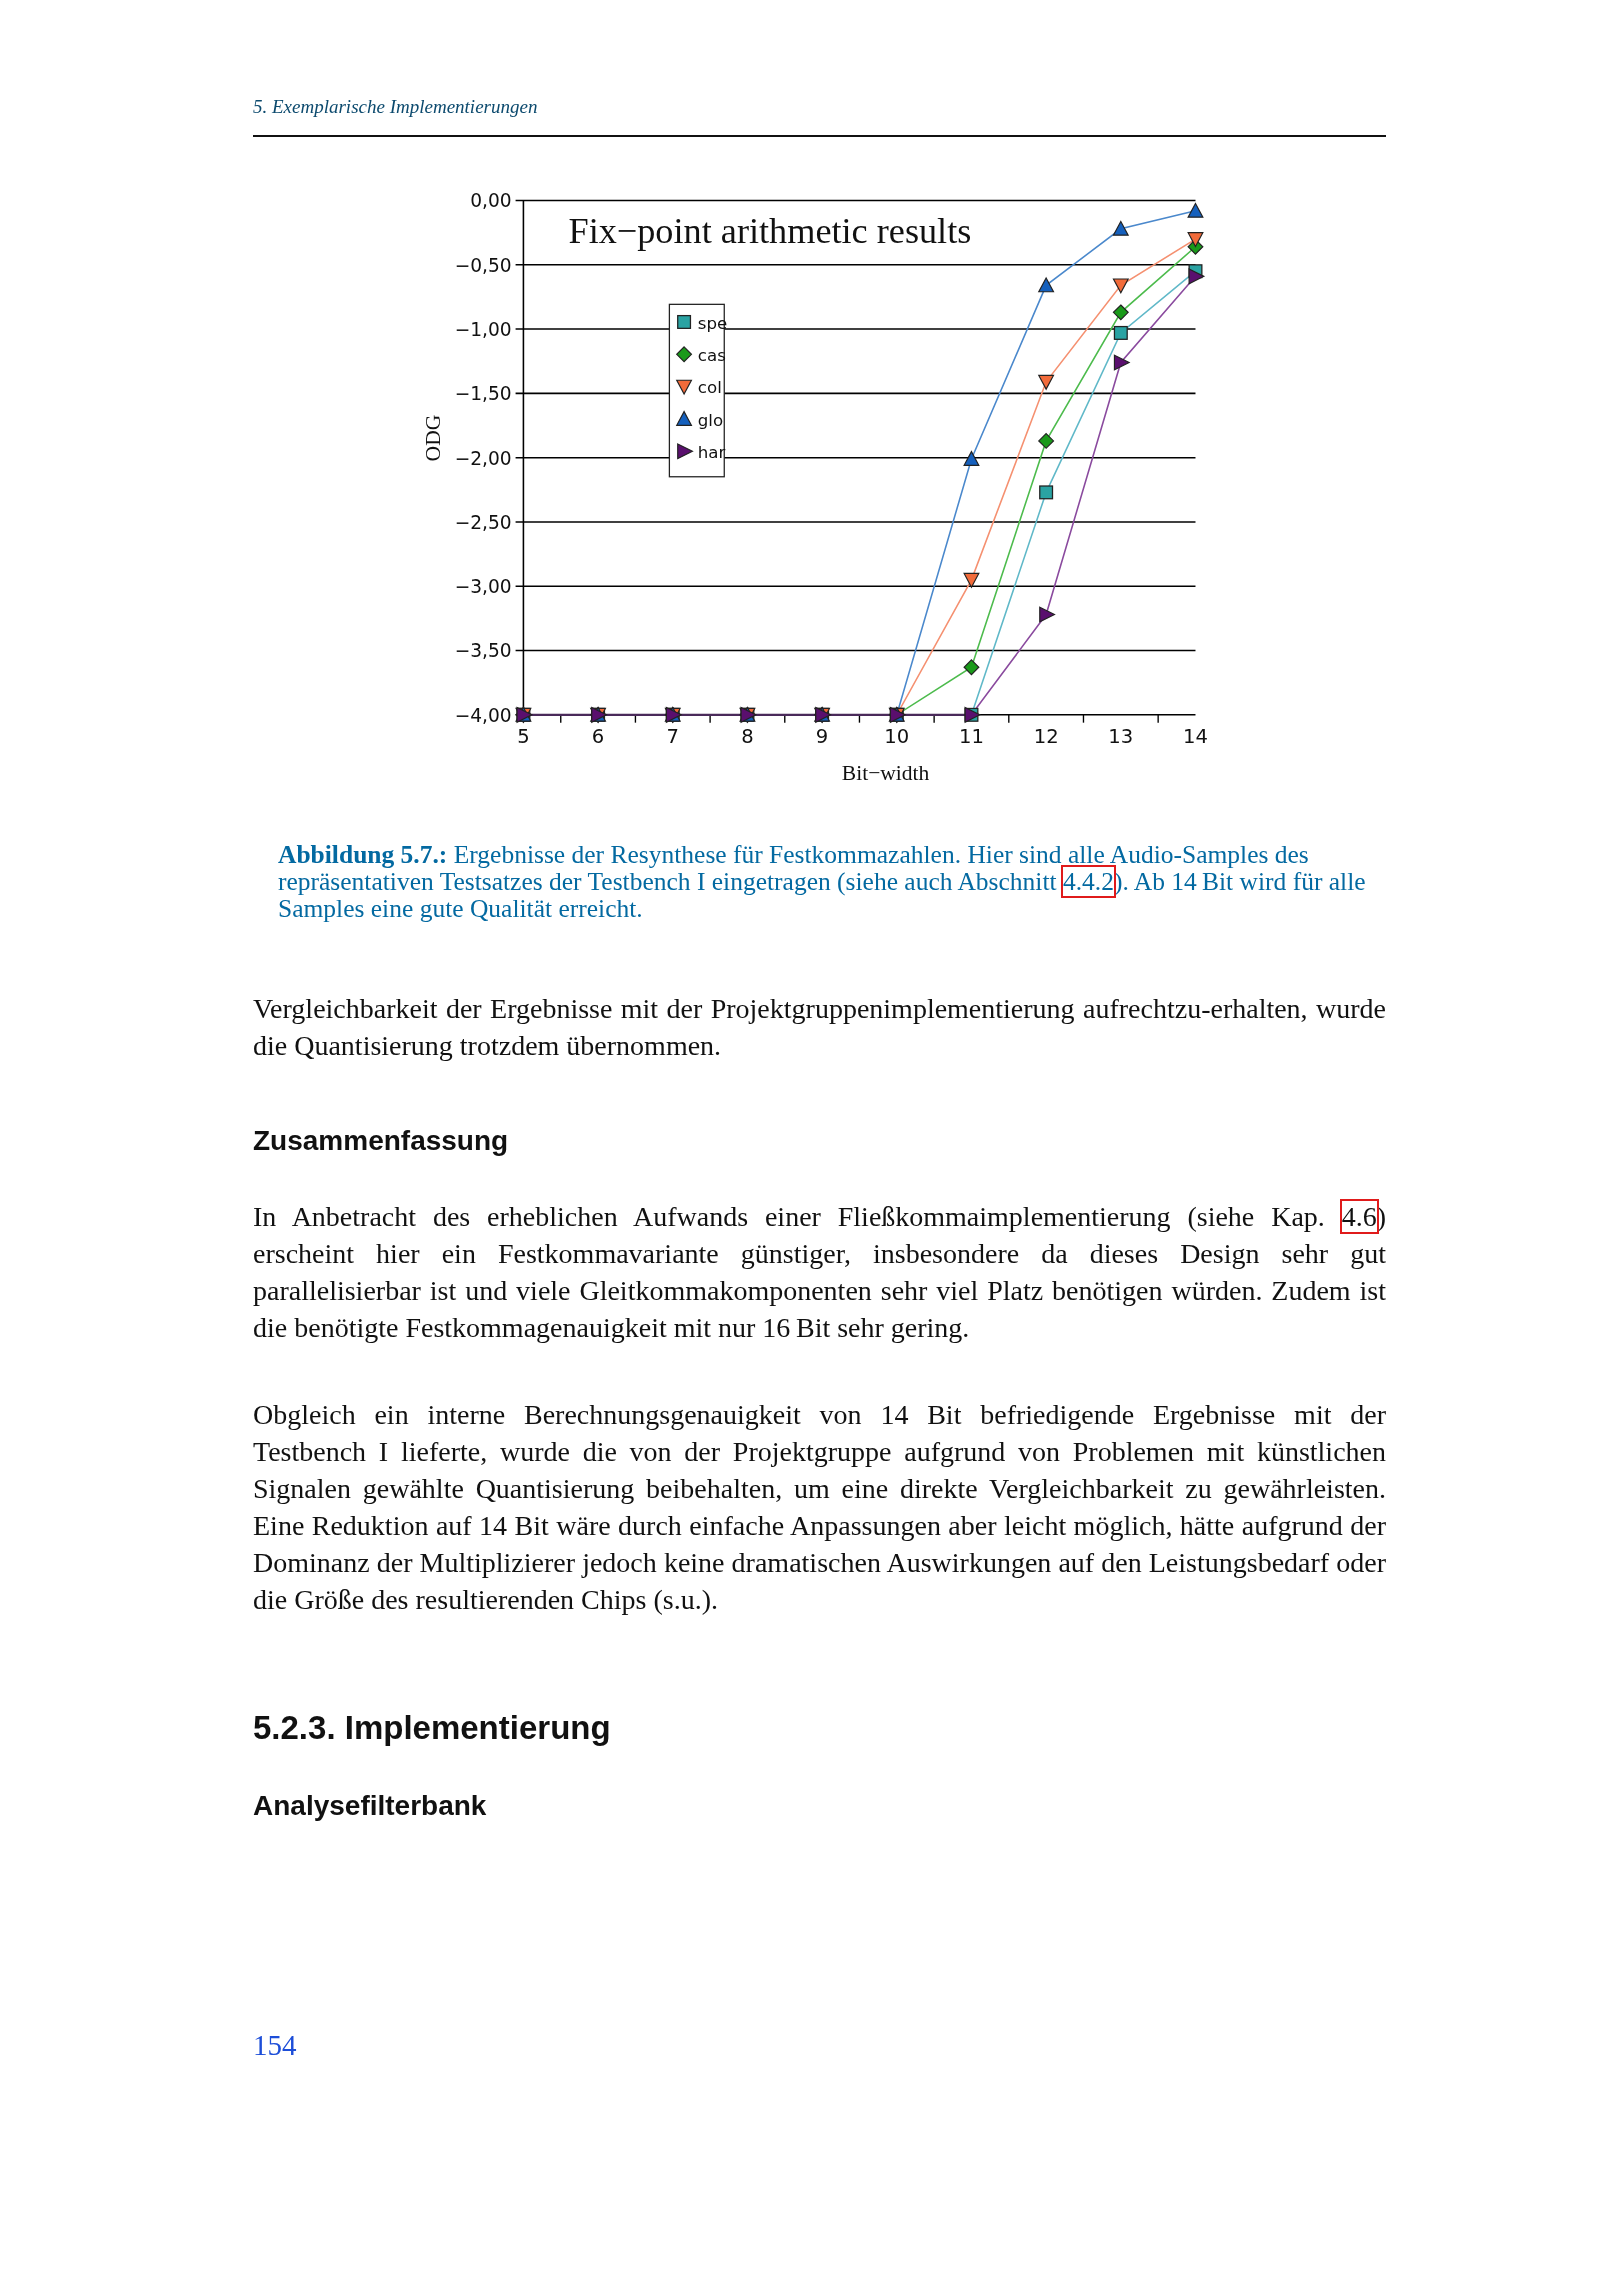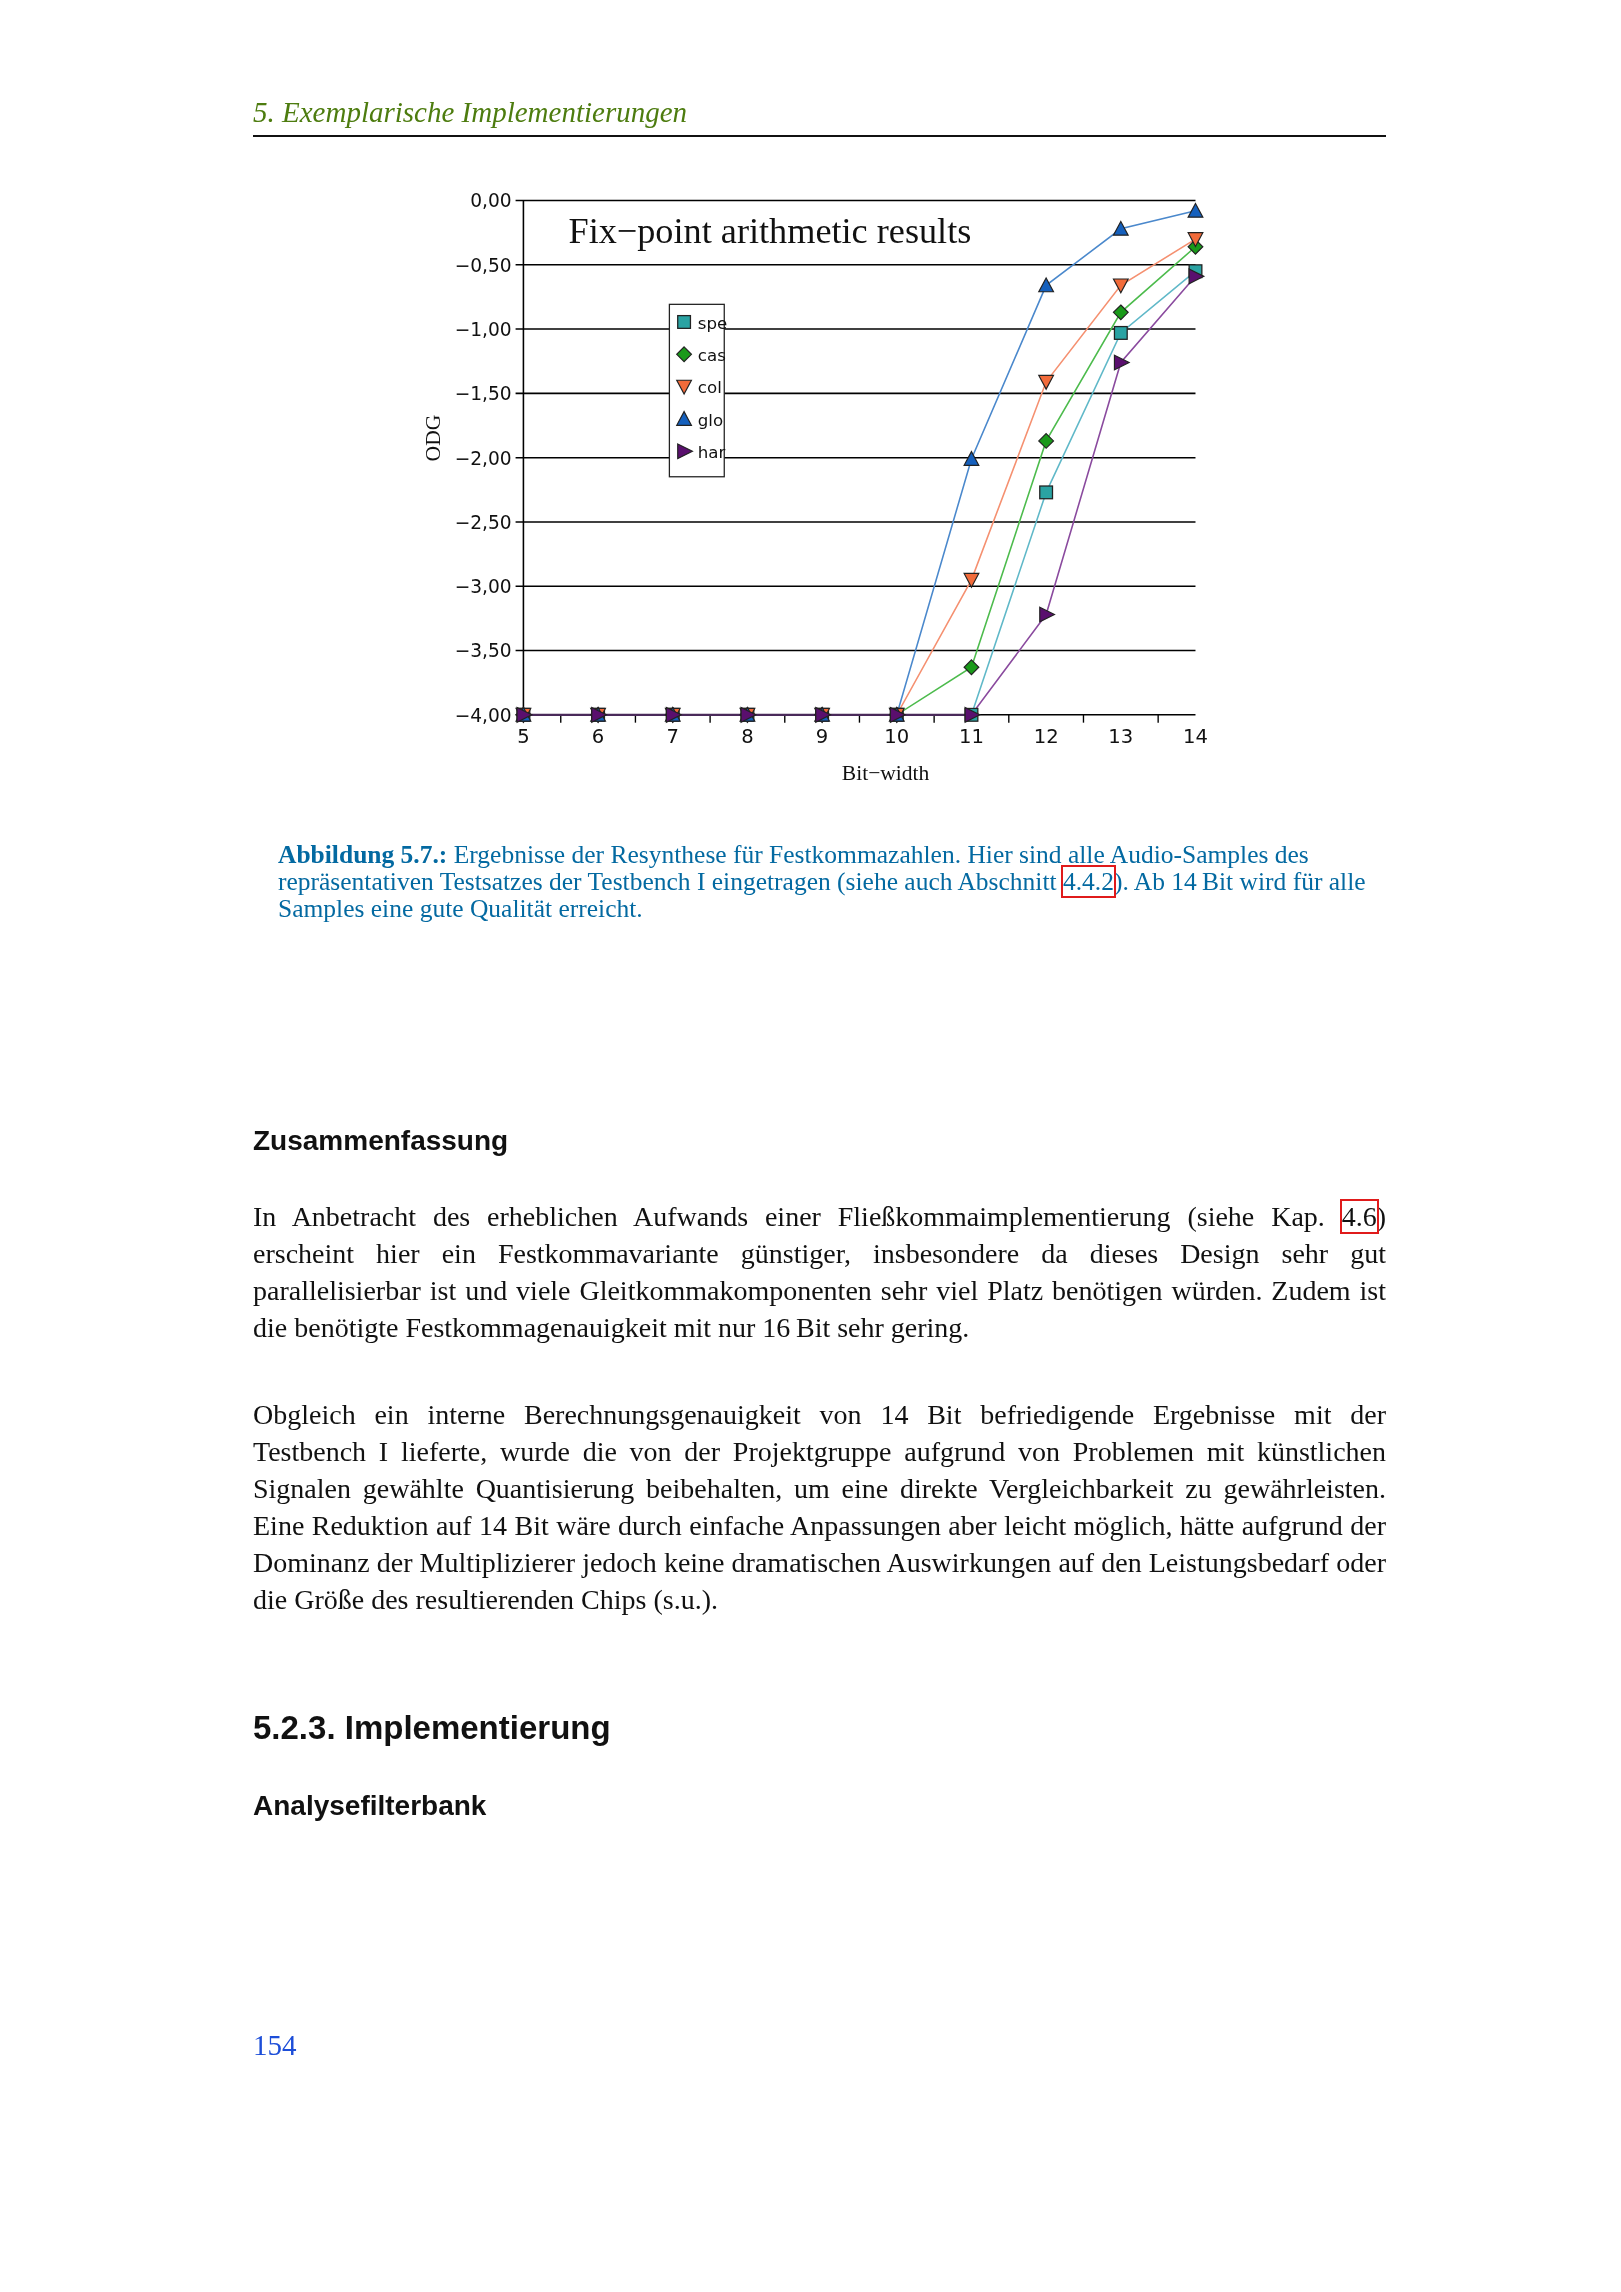--- a/index.html
+++ b/index.html
@@ -1,18 +1,18 @@
 <!DOCTYPE html>
 <html><head>
 <meta charset="utf-8">
 <style>
   html, body { margin: 0; padding: 0; background: #ffffff; }
   body { width: 1621px; height: 2293px; position: relative; font-family: "DejaVu Serif", "Liberation Serif", serif; color: #111; }
   .page { position: absolute; left: 0; top: 0; width: 1621px; height: 2293px; }
-  .running-head { position: absolute; left: 253px; top: 96px; font-family: "Liberation Serif", serif; font-style: italic; font-size: 29px; color: #4d7c0f; }
+  .running-head { position: absolute; left: 253px; top: 96px; font-family: "Liberation Serif", serif; font-style: italic; font-size: 19px; color: #0c4a6e; }
   .head-rule { position: absolute; left: 253px; top: 135px; width: 1133px; height: 2px; background: #111; }
   .chart { position: absolute; left: 392px; top: 176px; width: 882px; height: 627px; }
   .chart svg { width: 882px; height: 627px; display: block; }
   .caption { position: absolute; left: 278px; top: 841px; width: 1088px; font-family: Liberation Serif, serif; font-size: 25.5px; line-height: 27px; color: #0369a1; }
   .caption b { font-weight: bold; }
   .ref-box { outline: 2px solid #e01b1b; outline-offset: 0px; }
   .para { position: absolute; left: 253px; width: 1133px; font-family: "Liberation Serif", serif; font-size: 28px; line-height: 37px; text-align: justify; color: #111; margin: 0; }
   .h-sub { position: absolute; left: 253px; font-family: "Liberation Sans", sans-serif; font-weight: bold; font-size: 28px; color: #111; margin: 0; }
   .h-sec { position: absolute; left: 253px; font-family: "Liberation Sans", sans-serif; font-weight: bold; font-size: 33px; color: #111; margin: 0; text-align: right; }
   .page-number { position: absolute; left: 253px; top: 2029px; font-family: "Liberation Serif", serif; font-size: 29px; color: #1d4ed8; }
@@ -134,20 +134,21 @@
         <text x="312" y="255" font-family="DejaVu Sans, sans-serif" font-size="17" fill="#111">glo</text>
         <path d="M291.5,273.5 L306.5,281 L291.5,288.5 Z" fill="#5a0f6e" stroke="#222" stroke-width="1.2"></path>
         <text x="312" y="288" font-family="DejaVu Sans, sans-serif" font-size="17" fill="#111">har</text>
       </svg>
   </div>
 
   <div class="caption">
     <b>Abbildung 5.7.:</b><span> Ergebnisse der Resynthese für Festkommazahlen. Hier sind alle Audio-Samples des repräsentativen Testsatzes der Testbench I eingetragen (siehe auch Abschnitt </span><span class="ref-box">4.4.2</span><span>). Ab 14 Bit wird für alle Samples eine gute Qualität erreicht.</span>
   </div>
 
+  <p class="para" style="top:990px;">Vergleichbarkeit der Ergebnisse mit der Projektgruppenimplementierung aufrechtzu-erhalten, wurde die Quantisierung trotzdem übernommen.</p>
 
   <h3 class="h-sub" style="top:1125px;">Zusammenfassung</h3>
 
   <p class="para" style="top:1198px;"><span>In Anbetracht des erheblichen Aufwands einer Fließkommaimplementierung (siehe Kap. </span><span class="ref-box">4.6</span><span>) erscheint hier ein Festkommavariante günstiger, insbesondere da dieses Design sehr gut parallelisierbar ist und viele Gleitkommakomponenten sehr viel Platz benötigen würden. Zudem ist die benötigte Festkommagenauigkeit mit nur 16 Bit sehr gering.</span></p>
 
   <p class="para" style="top:1396px;">Obgleich ein interne Berechnungsgenauigkeit von 14 Bit befriedigende Ergebnisse mit der Testbench I lieferte, wurde die von der Projektgruppe aufgrund von Problemen mit künstlichen Signalen gewählte Quantisierung beibehalten, um eine direkte Vergleichbarkeit zu gewährleisten. Eine Reduktion auf 14 Bit wäre durch einfache Anpassungen aber leicht möglich, hätte aufgrund der Dominanz der Multiplizierer jedoch keine dramatischen Auswirkungen auf den Leistungsbedarf oder die Größe des resultierenden Chips (s.u.).</p>
 
   <h2 class="h-sec" style="top:1709px;">5.2.3.  Implementierung</h2>
 
   <h3 class="h-sub" style="top:1790px;">Analysefilterbank</h3>

